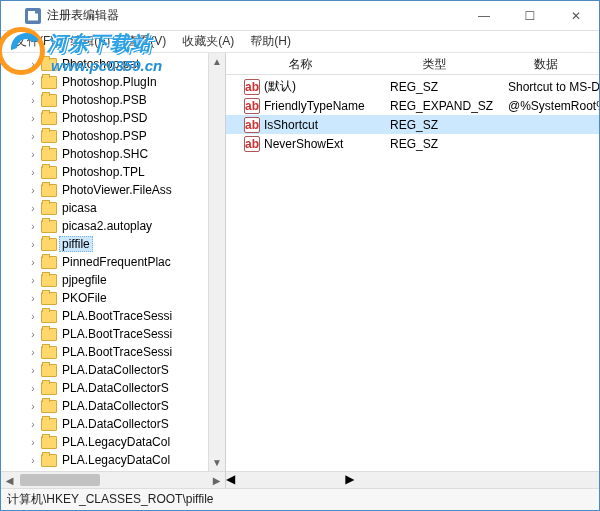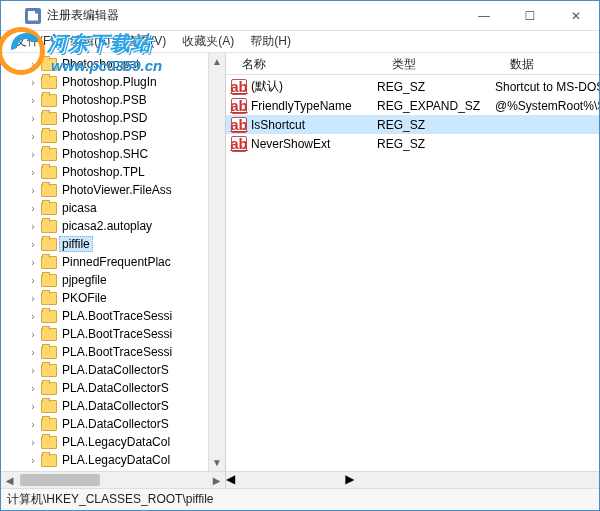--- a/index.html
+++ b/index.html
@@ -91,31 +91,31 @@
     height:17px; background:#f0f0f0; border-top:1px solid #ddd; display:flex; align-items:center;
   }
   .hscroll .arrow { width:17px; height:100%; display:flex; align-items:center; justify-content:center; color:#666; font-size:10px;}
   .hscroll .track-h { flex:1; position:relative; height:100%; }
   .hscroll .thumb-h { position:absolute; top:2px; bottom:2px; left:2px; width:80px; background:#c2c2c2; border-radius:2px;}
   .list-pane { flex:1; display:flex; flex-direction:column; overflow:hidden; }
   .list-header {
     height: 22px; display:flex; border-bottom:1px solid #e0e0e0; background:#fff;
     font-size:12px; color:#222;
   }
-  .list-header .col { padding: 3px 16px; border-right: 1px solid transparent; }
+  .list-header .col { padding: 3px 16px; border-right: 1px solid transparent; text-align: center; }
   .col-name { width: 150px; }
   .col-type { width: 118px; }
   .col-data { flex: 1; }
   .list-body { flex:1; overflow:hidden; padding-top:2px; }
   .list-row { display:flex; height:19px; align-items:center; font-size:12px; }
   .list-row.selected { background:#cce8ff; }
   .lv-icon {
-    width:16px; height:16px; margin:0 4px 0 5px; display:inline-flex;
-    align-items:center; justify-content:center; font-size:15px; font-weight:700;
-    border:1px solid #b05656; background:#fff; color:#c33; border-radius:2px;text-decoration:underline;
+    width:16px; height:16px; margin:0 4px 0 18px; display:inline-flex;
+    align-items:center; justify-content:center; font-size:12px; font-weight:700;
+    border:1px solid #b05656; background:#fff; color:#c33; border-radius:2px;
   }
   .lv-icon.bin { border-color:#3a6ea5; color:#1f4e8c; }
   .lv-name { width: 124px; overflow:hidden; text-overflow:ellipsis; white-space:nowrap; }
   .lv-type { width: 118px; padding-left:2px; }
   .lv-data { flex:1; padding-left:2px; overflow:hidden; white-space:nowrap; }
   .statusbar {
     height: 22px; border-top: 1px solid #ddd; display:flex; align-items:center;
     padding: 0 6px; font-size:12px; color:#222; background:#f7f7f7;
   }
   .list-hscroll { height:17px; background:#f0f0f0; border-top:1px solid #ddd; display:flex; }

